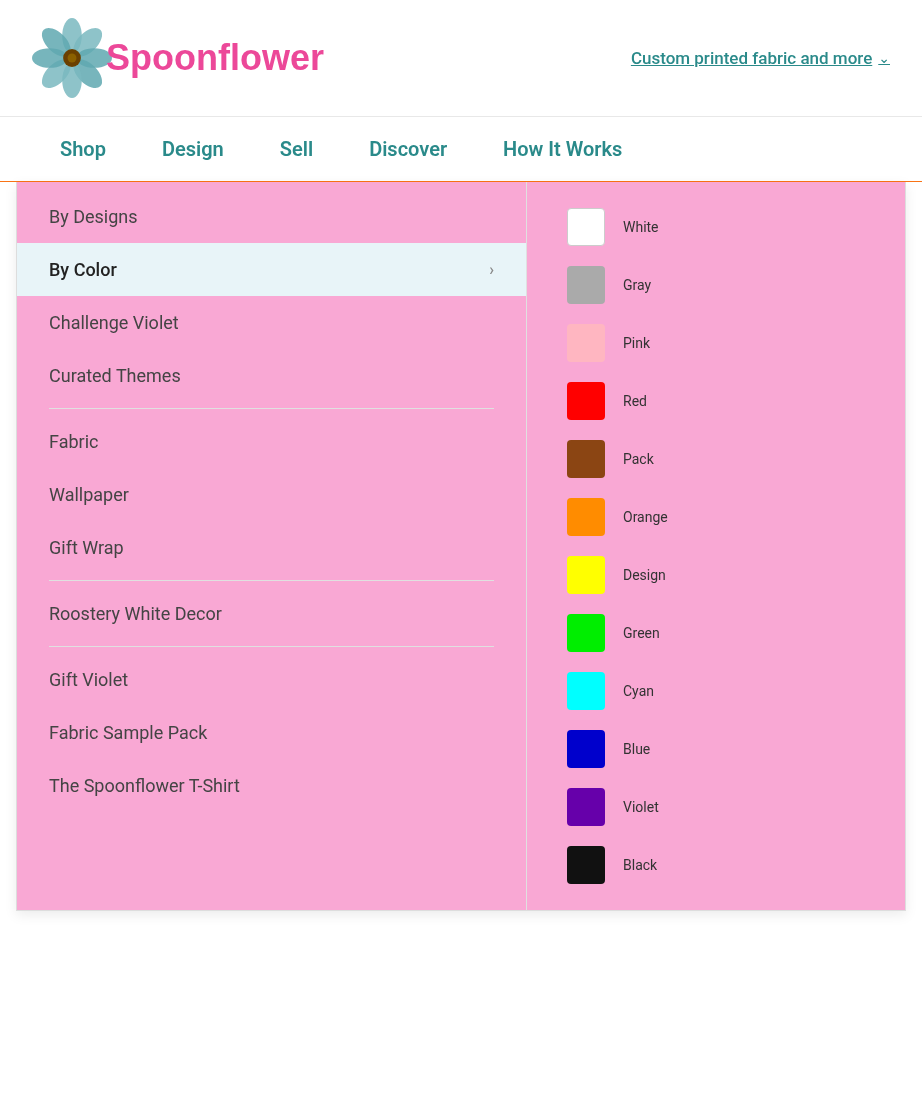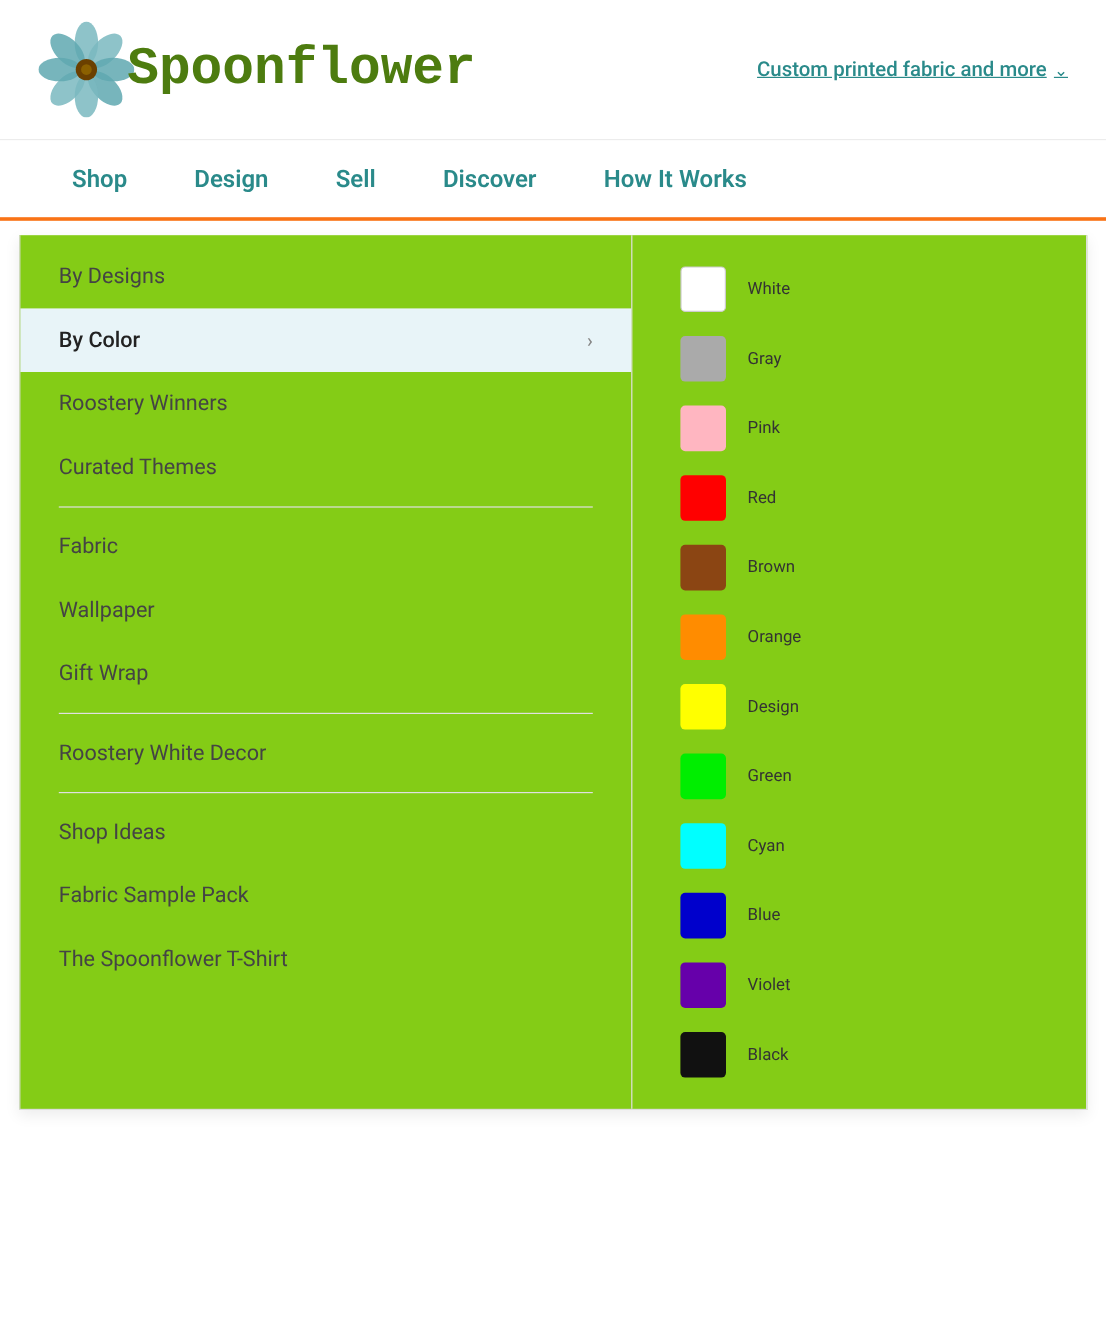--- a/index.html
+++ b/index.html
@@ -21,24 +21,24 @@
     .logo-area {
       display: flex;
       align-items: center;
       gap: 0;
     }
     .logo-flower {
       width: 80px;
       height: 80px;
     }
     .logo-text {
-      font-size: 44px;
+      font-size: 36px;
       font-weight: 700;
-      color: #4d7c0f;
-      font-family: Liberation Mono, monospace;
+      color: #ec4899;
+      font-family: Liberation Sans, sans-serif;
       margin-left: -6px;
     }
     .header-tagline {
       margin-left: auto;
       display: flex;
       align-items: center;
       gap: 6px;
       color: #2a8a8a;
       font-size: 17px;
       font-weight: 500;
@@ -46,40 +46,40 @@
       cursor: pointer;
     }
     .chevron-down {
       font-size: 14px;
       color: #2a8a8a;
     }
 
     
     .navbar {
       background: #fff;
-      border-bottom: 3px solid #f97316;
+      border-bottom: 1px solid #f97316;
       padding: 0 32px;
       display: flex;
       align-items: center;
       gap: 0;
     }
     .nav-item {
       padding: 20px 28px;
       font-size: 20px;
       font-weight: 600;
       color: #2a8a8a;
       cursor: pointer;
       text-decoration: none;
     }
 
     
     .dropdown-container {
       display: flex;
-      margin: 12px;
-      background: #84cc16;
+      margin: 0;
+      background: #f9a8d4;
       border: 1px solid #ddd;
       border-top: none;
       margin-left: 16px;
       margin-right: 16px;
       box-shadow: 0 4px 12px rgba(0,0,0,0.08);
     }
 
     
     .left-panel {
       width: 510px;
@@ -178,21 +178,21 @@
   <div class="left-panel">
 
     <div class="menu-item">
       <span>By Designs</span>
     </div>
     <div class="menu-item active">
       <span>By Color</span>
       <span class="chevron-right">›</span>
     </div>
     <div class="menu-item">
-      <span>Roostery Winners</span>
+      <span>Challenge Violet</span>
     </div>
     <div class="menu-item">
       <span>Curated Themes</span>
     </div>
 
     <div class="menu-divider"></div>
 
     <div class="menu-item">
       <span>Fabric</span>
     </div>
@@ -205,21 +205,21 @@
 
     <div class="menu-divider"></div>
 
     <div class="menu-item">
       <span>Roostery White Decor</span>
     </div>
 
     <div class="menu-divider"></div>
 
     <div class="menu-item">
-      <span>Shop Ideas</span>
+      <span>Gift Violet</span>
     </div>
     <div class="menu-item">
       <span>Fabric Sample Pack</span>
     </div>
     <div class="menu-item">
       <span>The Spoonflower T-Shirt</span>
     </div>
 
   </div>
 
@@ -236,21 +236,21 @@
       <div class="color-item">
         <div class="color-swatch" style="background-color: rgb(255, 182, 193);"></div>
         <span class="color-label">Pink</span>
       </div>
       <div class="color-item">
         <div class="color-swatch" style="background-color: rgb(255, 0, 0);"></div>
         <span class="color-label">Red</span>
       </div>
       <div class="color-item">
         <div class="color-swatch" style="background-color: rgb(139, 69, 19);"></div>
-        <span class="color-label">Brown</span>
+        <span class="color-label">Pack</span>
       </div>
       <div class="color-item">
         <div class="color-swatch" style="background-color: rgb(255, 140, 0);"></div>
         <span class="color-label">Orange</span>
       </div>
       <div class="color-item">
         <div class="color-swatch" style="background-color: rgb(255, 255, 0);"></div>
         <span class="color-label">Design</span>
       </div>
       <div class="color-item">

